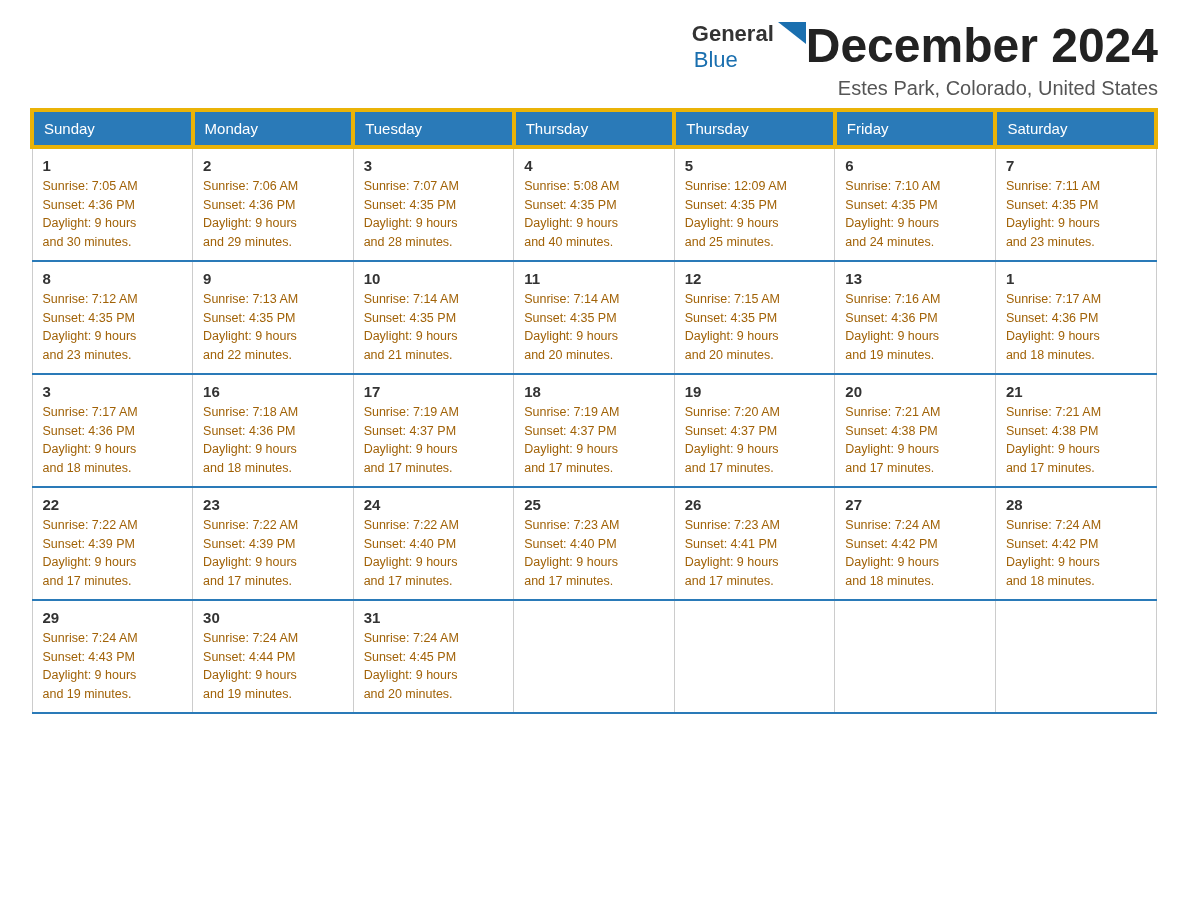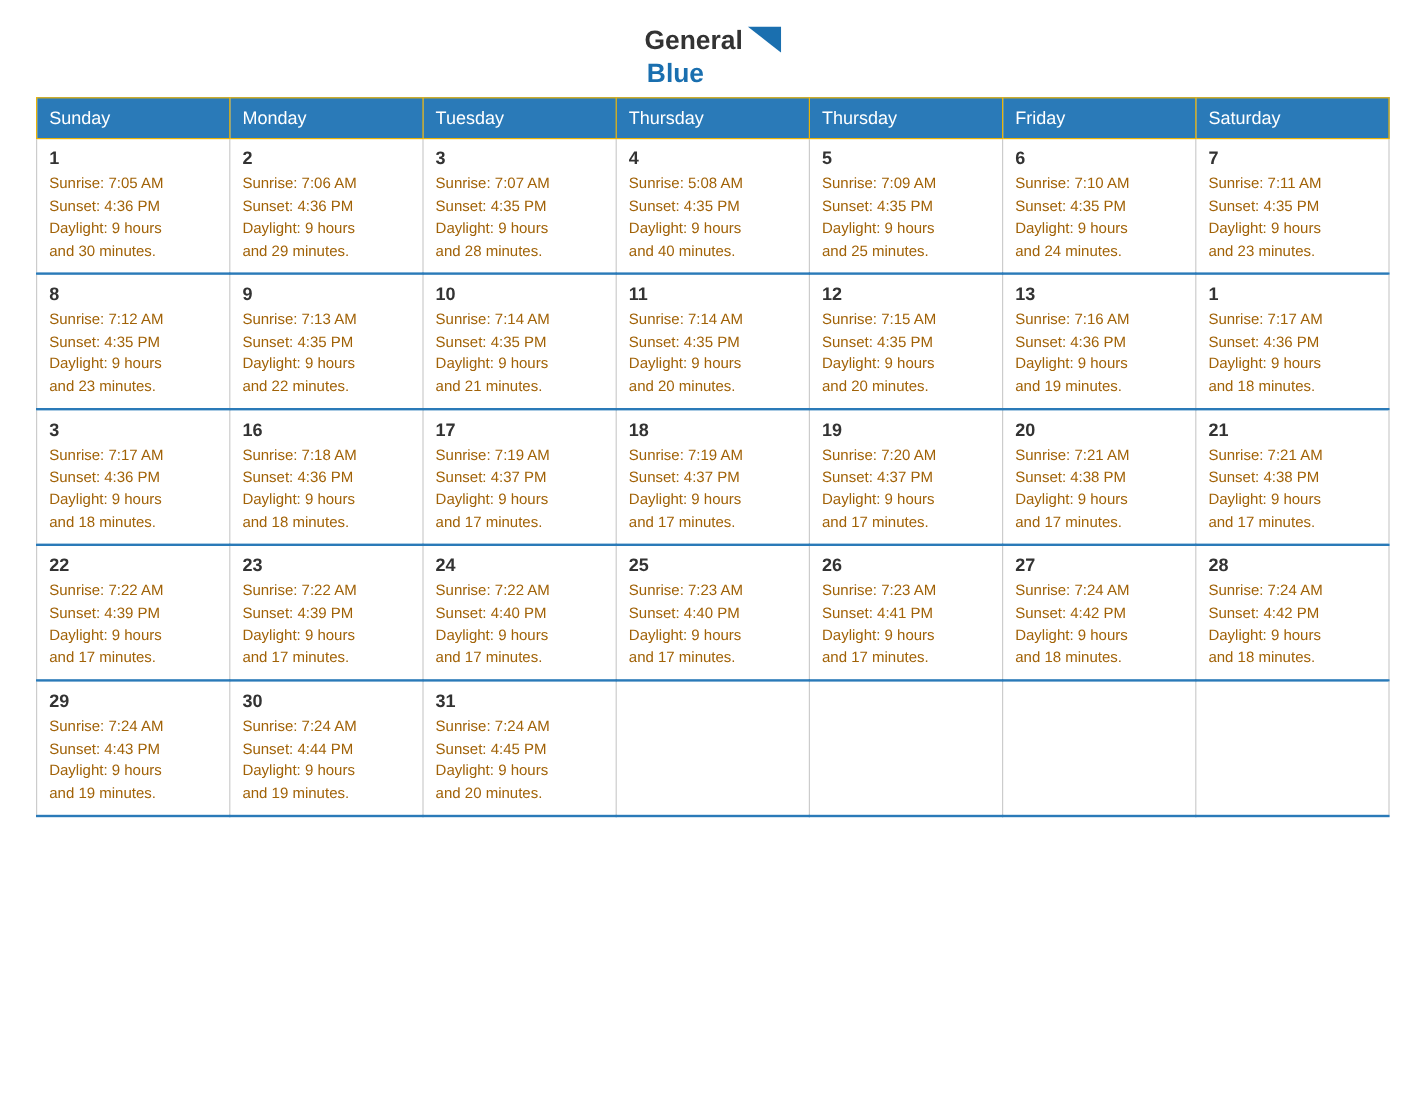--- a/index.html
+++ b/index.html
@@ -5,37 +5,37 @@
     * { margin: 0; padding: 0; box-sizing: border-box; }
     body {
       font-family: Arial, sans-serif;
       background: #fff;
       width: 1188px;
       min-height: 918px;
       padding: 20px 30px;
     }
     .header {
       display: flex;
-      justify-content: center;
+      justify-content: flex-end;
       align-items: flex-start;
       margin-bottom: 0;
     }
     .logo {
       display: flex;
       align-items: center;
       gap: 4px;
     }
     .logo-text-general {
       font-size: 22px;
       font-weight: bold;
       color: #333;
     }
     .logo-text-blue {
       font-size: 22px;
-      font-weight: bold;
+      font-weight: normal;
       color: #1a6faf;
     }
     .title-block {
       text-align: right;
     }
     .month-title {
       font-size: 48px;
       font-weight: bold;
       color: #222;
       line-height: 1.1;
@@ -50,21 +50,21 @@
       border-collapse: collapse;
       margin-top: 8px;
     }
     thead tr th {
       background-color: #2a7ab8;
       color: #fff;
       font-size: 15px;
       font-weight: normal;
       padding: 8px 10px;
       text-align: left;
-      border: 1px solid #eab308;
+      border: 4px solid #eab308;
     }
     tbody tr td {
       vertical-align: top;
       padding: 8px 10px;
       border: 1px solid #ccc;
       font-size: 13px;
       color: #333;
       width: 14.28%;
       min-height: 90px;
     }
@@ -95,20 +95,24 @@
       <div style="display:flex; align-items:center; gap:2px;">
         <span class="logo-text-general">General</span>
         <div style="display:inline-block; margin-left:2px; margin-top:2px;">
           <svg width="28" height="22" viewBox="0 0 28 22">
             <polygon points="0,0 28,0 28,22" fill="#1a6faf"></polygon>
           </svg>
         </div>
       </div>
       <span class="logo-text-blue" style="margin-left:2px;">Blue</span>
     </div>
+  </div>
+  <div class="title-block">
+    <div class="month-title">December 2024</div>
+    <div class="subtitle">Estes Park, Colorado, United States</div>
   </div>
 </div>
 
 <table>
   <thead>
     <tr>
       <th>Sunday</th>
       <th>Monday</th>
       <th>Tuesday</th>
       <th>Thursday</th>
@@ -151,21 +155,21 @@
         <div class="day-info">
           <span>Sunrise: 5:08 AM</span><br>
           <span>Sunset: 4:35 PM</span><br>
           <span>Daylight: 9 hours</span><br>
           <span>and 40 minutes.</span>
         </div>
       </td>
         <td>
         <span class="day-num">5</span>
         <div class="day-info">
-          <span>Sunrise: 7:09 AM</span><br>
+          <span>Sunrise: 12:09 AM</span><br>
           <span>Sunset: 4:35 PM</span><br>
           <span>Daylight: 9 hours</span><br>
           <span>and 25 minutes.</span>
         </div>
       </td>
         <td>
         <span class="day-num">6</span>
         <div class="day-info">
           <span>Sunrise: 7:10 AM</span><br>
           <span>Sunset: 4:35 PM</span><br>

